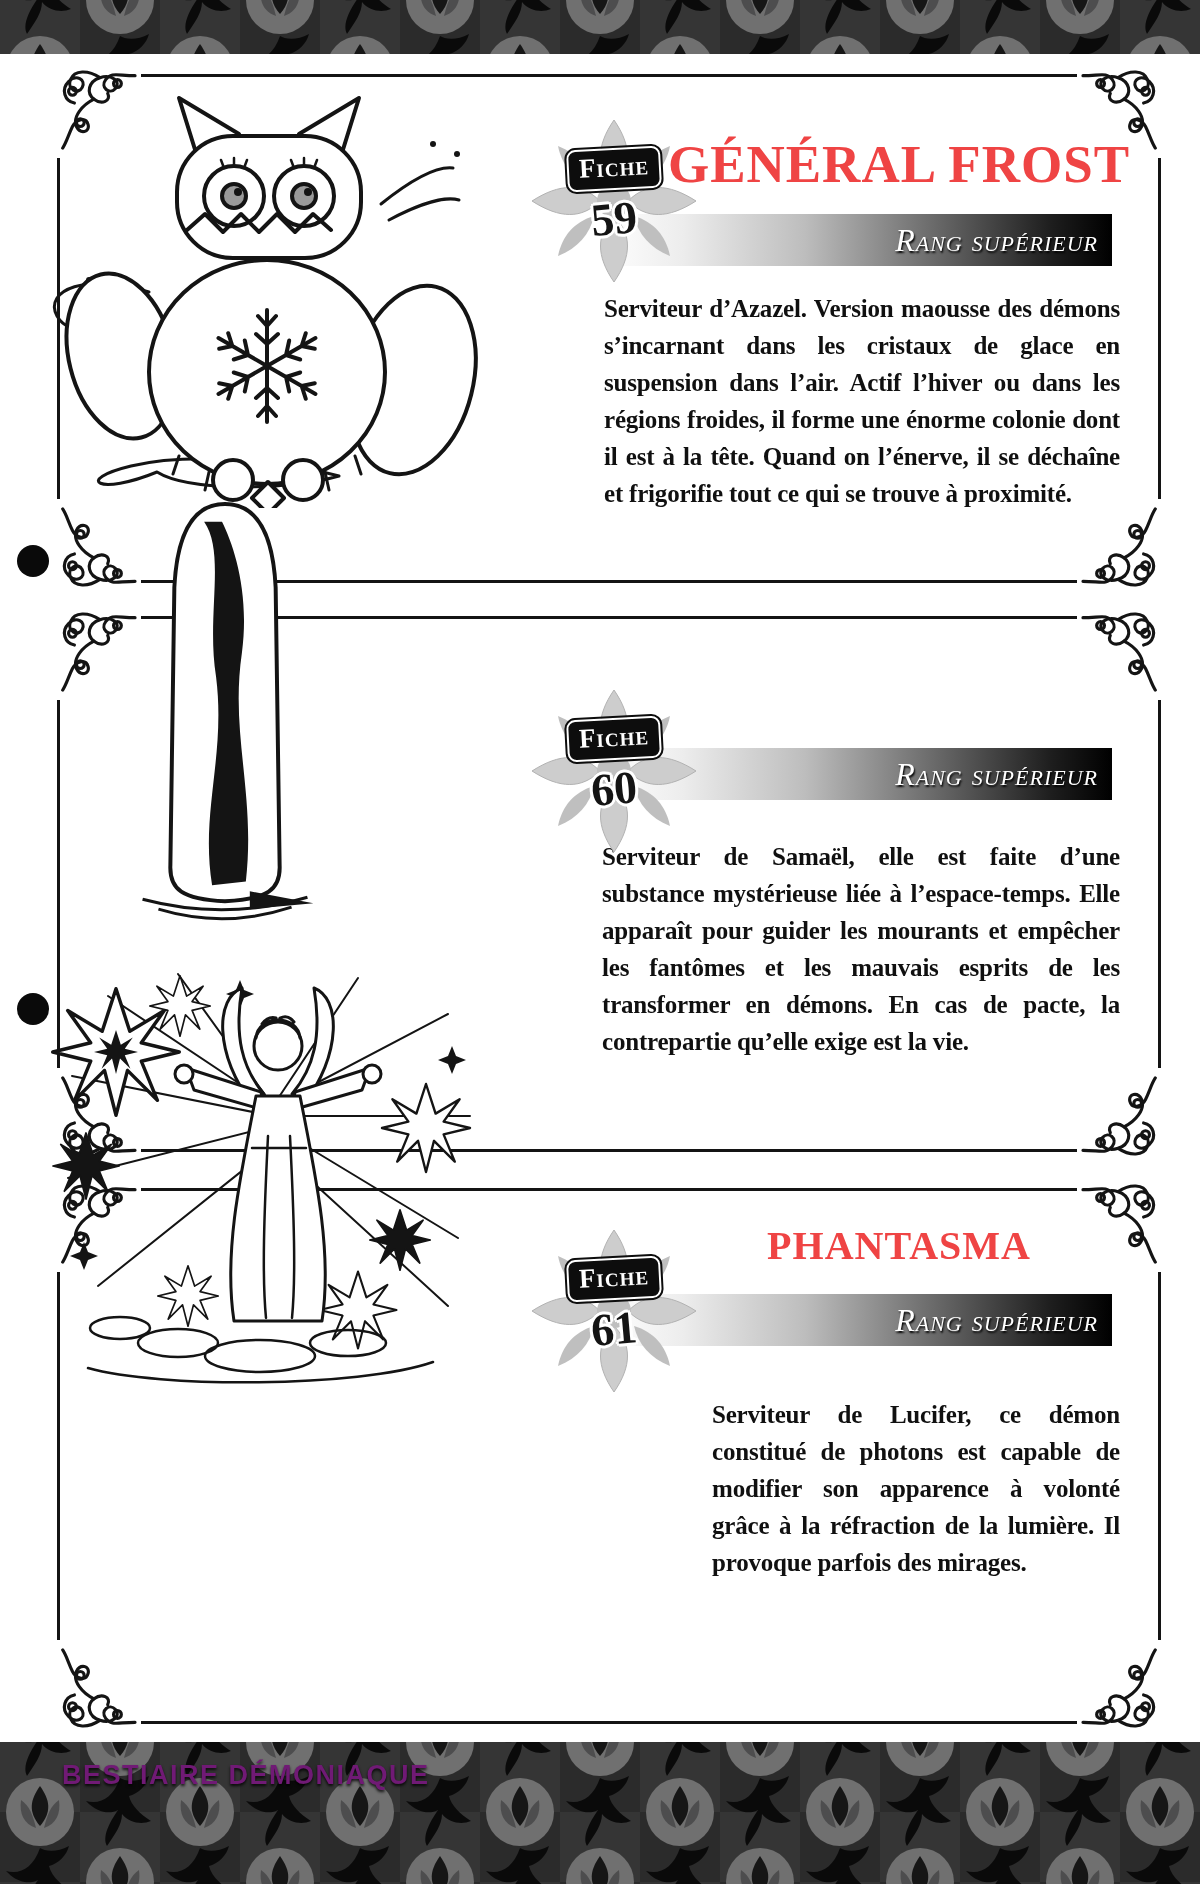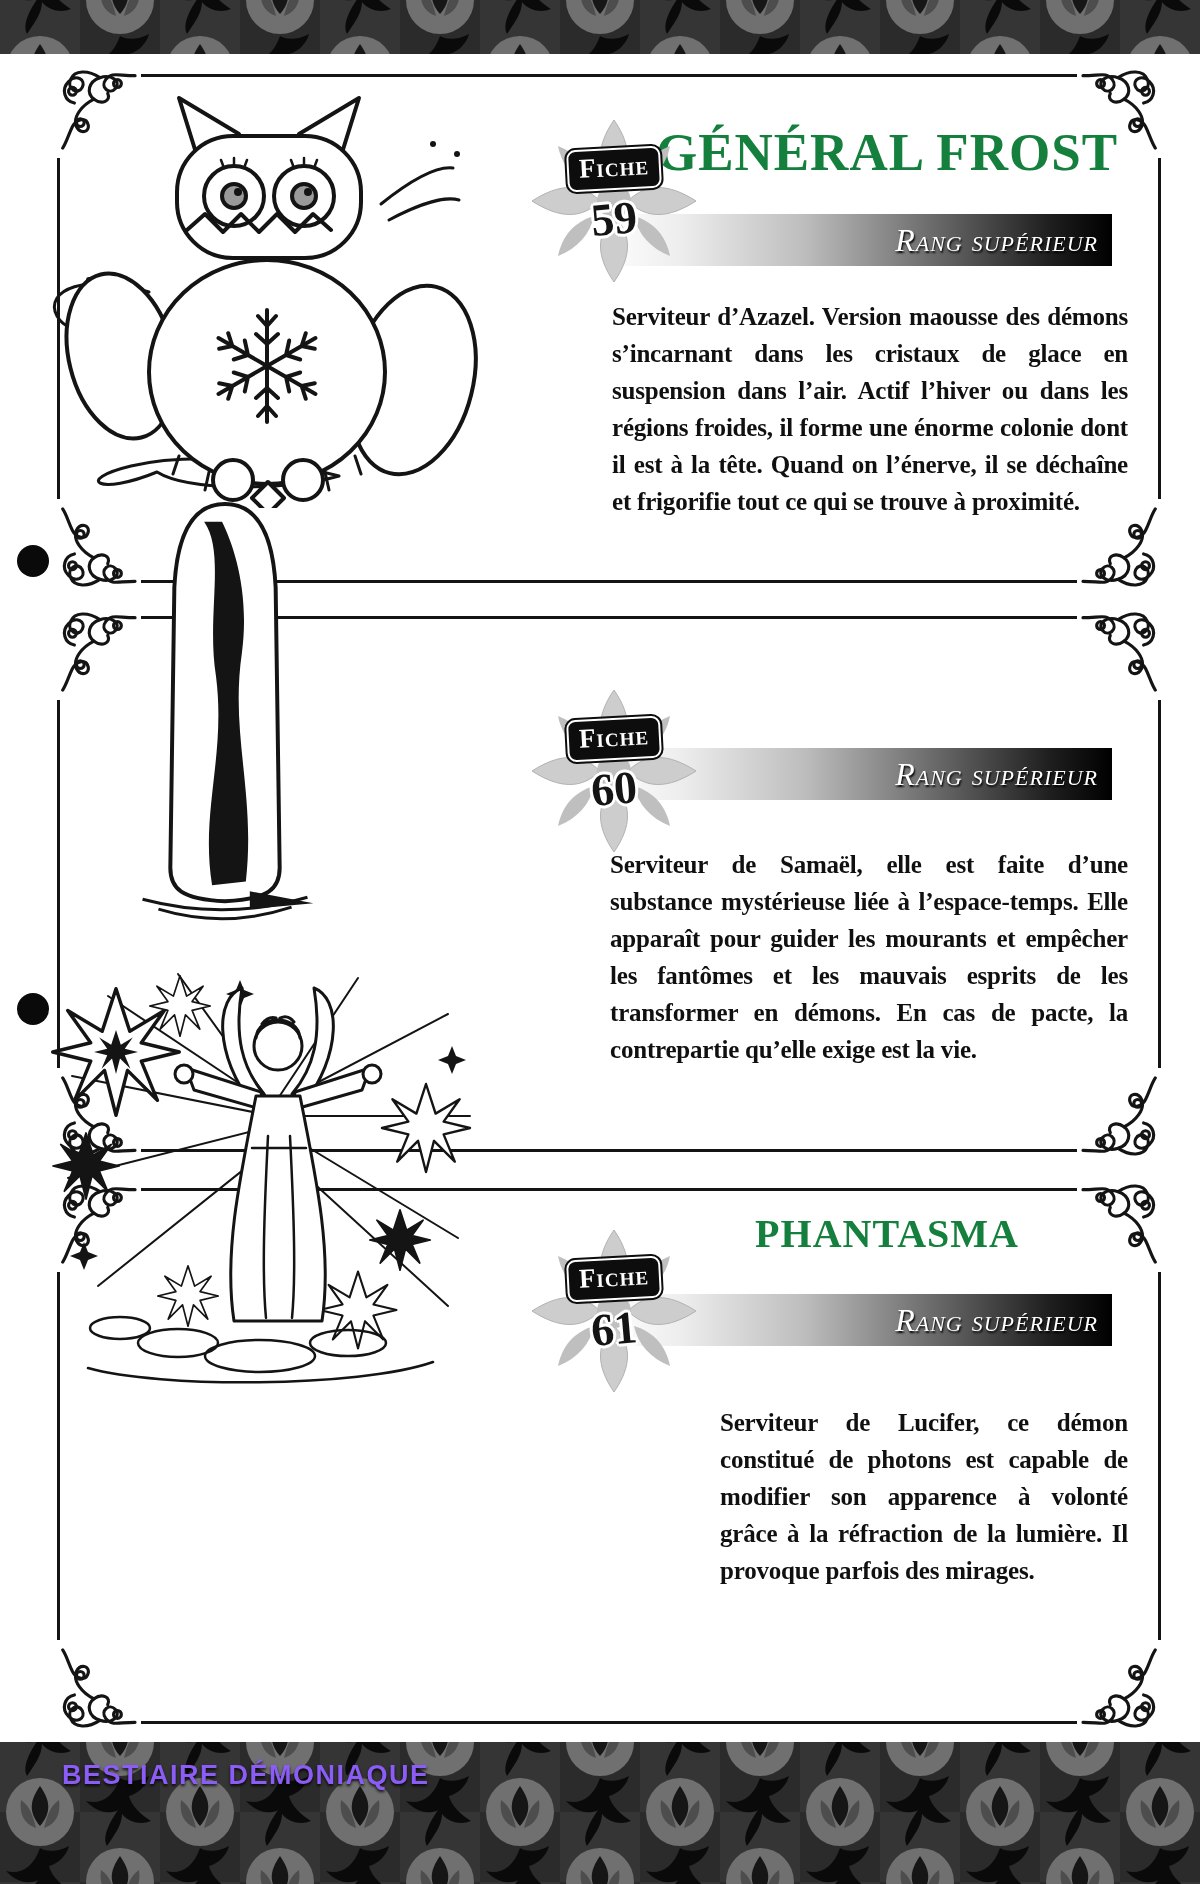--- a/index.html
+++ b/index.html
@@ -3,21 +3,21 @@
 <meta charset="utf-8">
 <style>
   html,body{margin:0;padding:0;background:#ffffff;}
   .page{position:relative;width:1200px;height:1884px;background:#fff;overflow:hidden;font-family:"Liberation Serif",serif;}
 
   
   .band{position:absolute;left:0;width:1200px;display:block;}
   .band-top{top:0;height:54px;}
   .band-bottom{top:1742px;height:142px;}
   .footer-title{position:absolute;left:62px;top:1760px;font-family:"Liberation Sans",sans-serif;font-weight:bold;
-    font-size:27px;color:#8b5cf6;letter-spacing:1.5px;text-shadow:0 2px 3px rgba(0,0,0,.85);z-index:5;}
+    font-size:27px;color:#701a75;letter-spacing:1.5px;text-shadow:0 2px 3px rgba(0,0,0,.85);z-index:5;}
 
   
   .hole{position:absolute;left:17px;width:32px;height:32px;border-radius:50%;background:#0a0a0a;}
   .hole-1{top:545px;} .hole-2{top:993px;}
 
   
   .card{position:absolute;left:57px;width:1104px;}
   .c1{top:74px;height:509px;} .c2{top:616px;height:536px;} .c3{top:1188px;height:536px;}
   .b-line{position:absolute;background:#141414;}
   .b-top{left:84px;right:84px;top:0;height:3px;}
@@ -43,36 +43,36 @@
   .orn svg.flower{position:absolute;left:0;top:0;width:180px;height:170px;}
   .badge{position:absolute;left:50%;top:32px;transform:translateX(-50%) rotate(-3deg);
     background:#0d0d0d;color:#fff;font-family:"Liberation Serif",serif;font-weight:bold;
     font-variant:small-caps;font-size:27px;line-height:1;padding:4px 10px 7px;border:2px solid #fff;
     outline:2px solid #0d0d0d;border-radius:9px;letter-spacing:1px;white-space:nowrap;}
   .num{position:absolute;left:50%;top:80px;transform:translateX(-50%) rotate(-5deg);
     font-family:"Liberation Serif",serif;font-weight:bold;font-size:46px;line-height:1;color:#141414;
     text-shadow:-3px 0 0 #fff,3px 0 0 #fff,0 -3px 0 #fff,0 3px 0 #fff,-2px -2px 0 #fff,2px 2px 0 #fff,-2px 2px 0 #fff,2px -2px 0 #fff;}
 
   
-  .title{position:absolute;left:620px;width:534px;margin:0;text-align:center;z-index:2;
-    font-family:"Liberation Serif",serif;font-weight:bold;color:#15803d;line-height:1;letter-spacing:1px;}
+  .title{position:absolute;left:620px;width:534px;margin:12px;text-align:center;z-index:2;
+    font-family:"Liberation Serif",serif;font-weight:bold;color:#ef4444;line-height:1;letter-spacing:1px;}
   .t1{top:126px;font-size:53px;}
   .t2{top:666px;font-size:64px;}
   .t3{top:1214px;font-size:40px;}
 
   
   .banner{position:absolute;left:600px;width:512px;height:52px;z-index:2;box-sizing:border-box;
     display:flex;align-items:center;justify-content:flex-end;padding-right:14px;
     background:linear-gradient(90deg,#ffffff 0%,#ededed 16%,#bdbdbd 40%,#6e6e6e 64%,#1e1e1e 88%,#000 100%);}
   .bn1{top:214px;} .bn2{top:748px;} .bn3{top:1294px;}
   .rank{font-family:"Liberation Serif",serif;font-style:italic;font-variant:small-caps;
     font-size:32px;color:#fff;letter-spacing:1px;text-shadow:1px 2px 2px #000;}
 
   
-  .desc{position:absolute;margin:14px;z-index:2;font-family:"Liberation Serif",serif;font-weight:bold;
+  .desc{position:absolute;margin:6px;z-index:2;font-family:"Liberation Serif",serif;font-weight:bold;
     font-size:25px;line-height:37px;color:#101010;text-align:justify;letter-spacing:-0.2px;}
   .d1{left:598px;top:284px;width:516px;}
   .d2{left:596px;top:832px;width:518px;}
   .d3{left:706px;top:1390px;width:408px;}
 </style>
 </head>
 <body>
 
 <svg aria-hidden="true" style="position:absolute;width:0;height:0">
   <defs>

